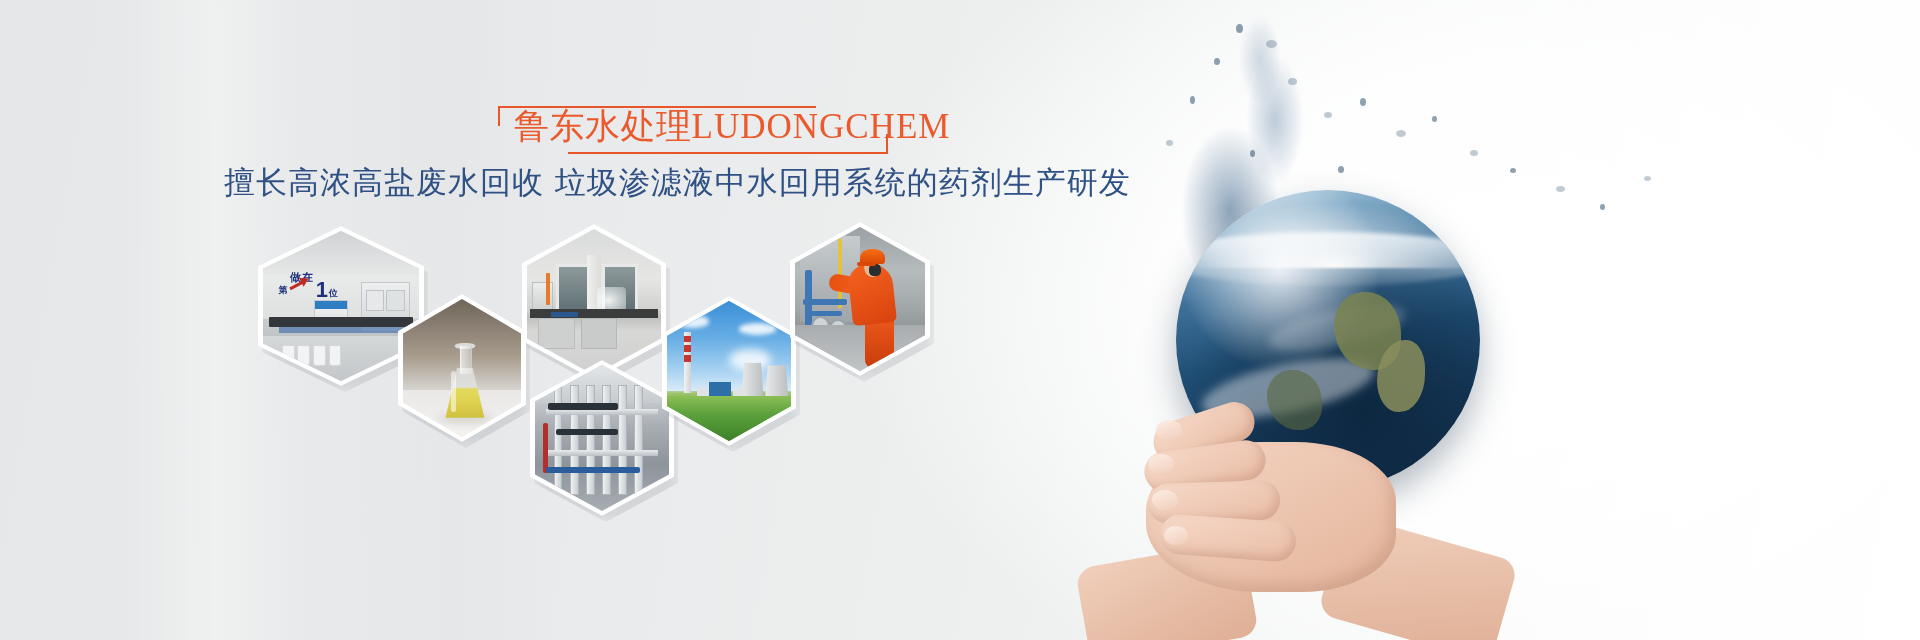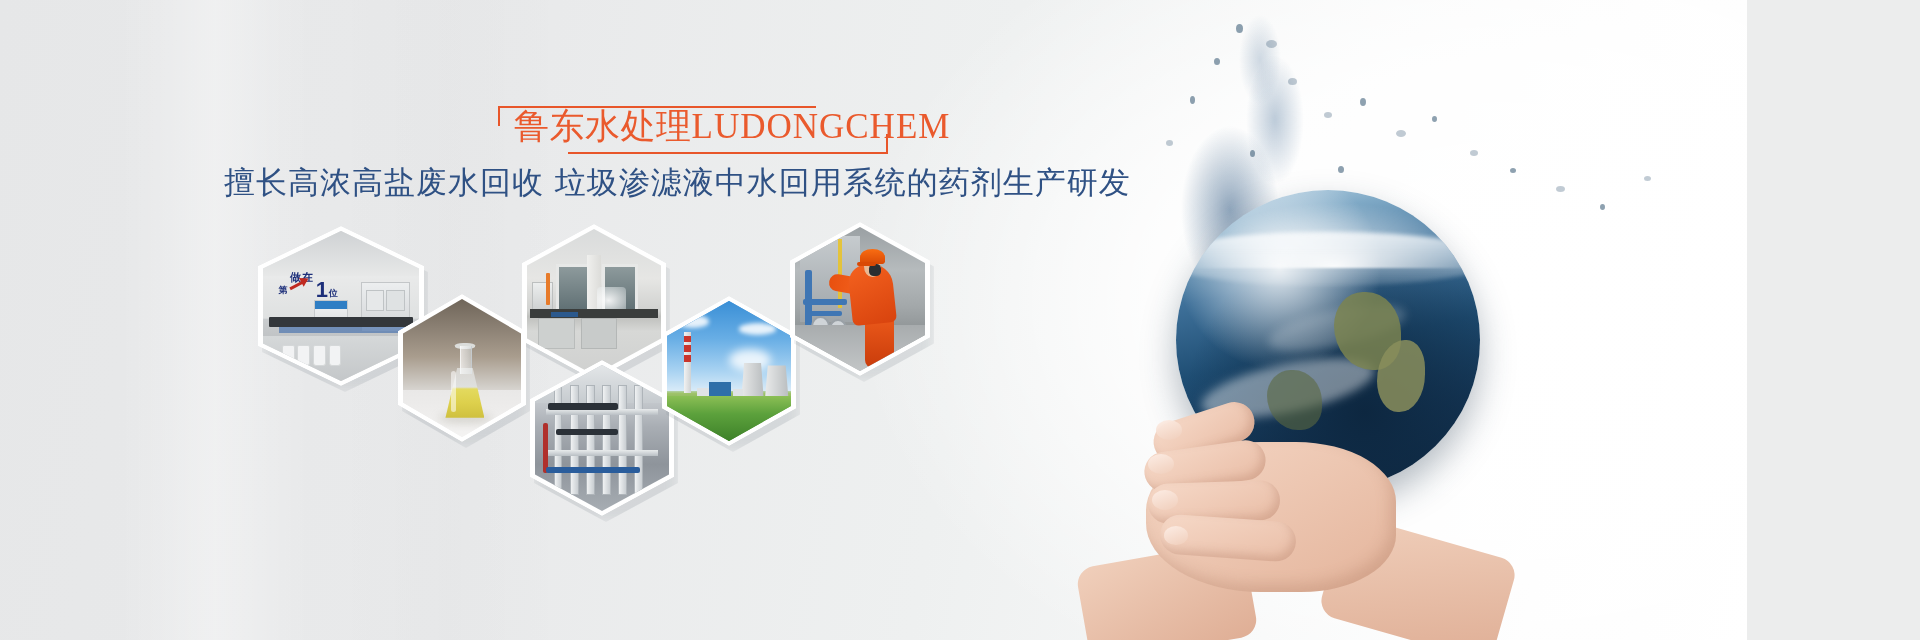--- a/index.html
+++ b/index.html
@@ -3,21 +3,21 @@
 <meta charset="utf-8">
 <title>LUDONGCHEM Banner</title>
 <style>
   html,body{margin:0;padding:0;}
   body{
     width:1920px;height:640px;overflow:hidden;
     font-family:"Liberation Sans","DejaVu Sans",sans-serif;
     background:#eceded;
   }
   #stage{
-    position:relative;width:1747px;height:640px;overflow:hidden;
+    position:relative;width:1920px;height:640px;overflow:hidden;
     background:
       radial-gradient(ellipse 900px 620px at 1500px 300px,#ffffff 0%,rgba(255,255,255,0.85) 38%,rgba(255,255,255,0) 72%),
       linear-gradient(100deg,#e6e7e8 0%,#e9eaeb 30%,#eef0f0 55%,#f7f8f8 74%,#fdfdfd 88%,#ffffff 100%);
   }
   
   .band{position:absolute;top:0;bottom:0;pointer-events:none;}
   .band.b1{left:120px;width:190px;background:linear-gradient(90deg,rgba(255,255,255,0) 0%,rgba(255,255,255,.35) 50%,rgba(255,255,255,0) 100%);}
   .band.b2{left:330px;width:240px;background:linear-gradient(90deg,rgba(0,0,0,0) 0%,rgba(0,0,0,.012) 50%,rgba(0,0,0,0) 100%);}
 
   

